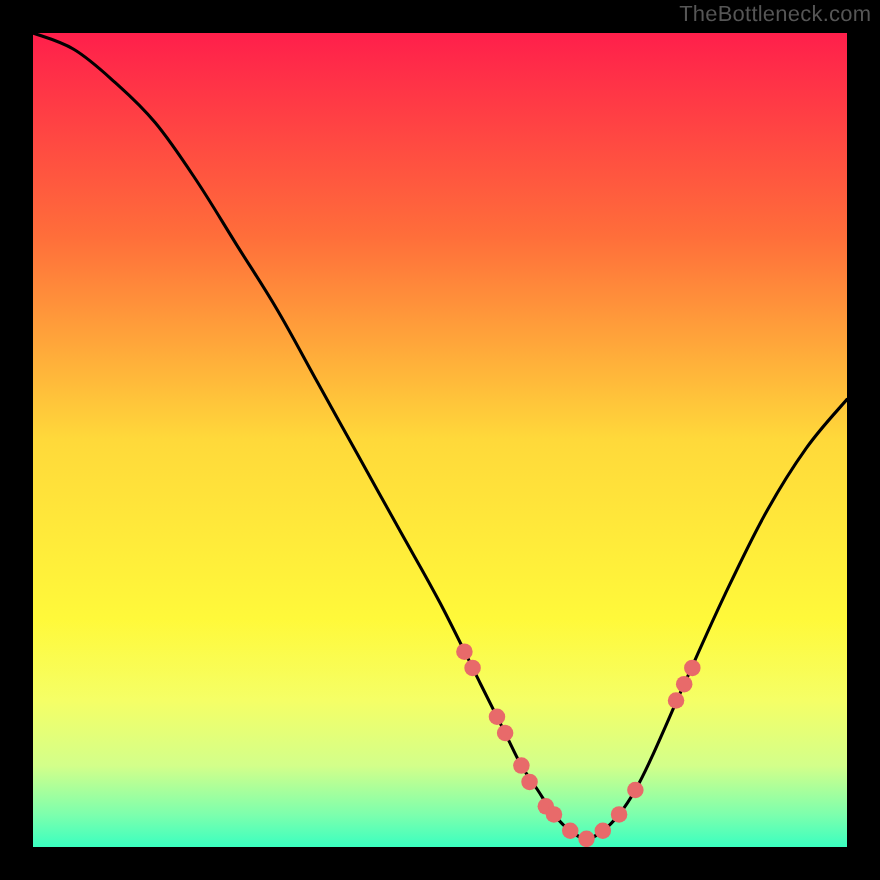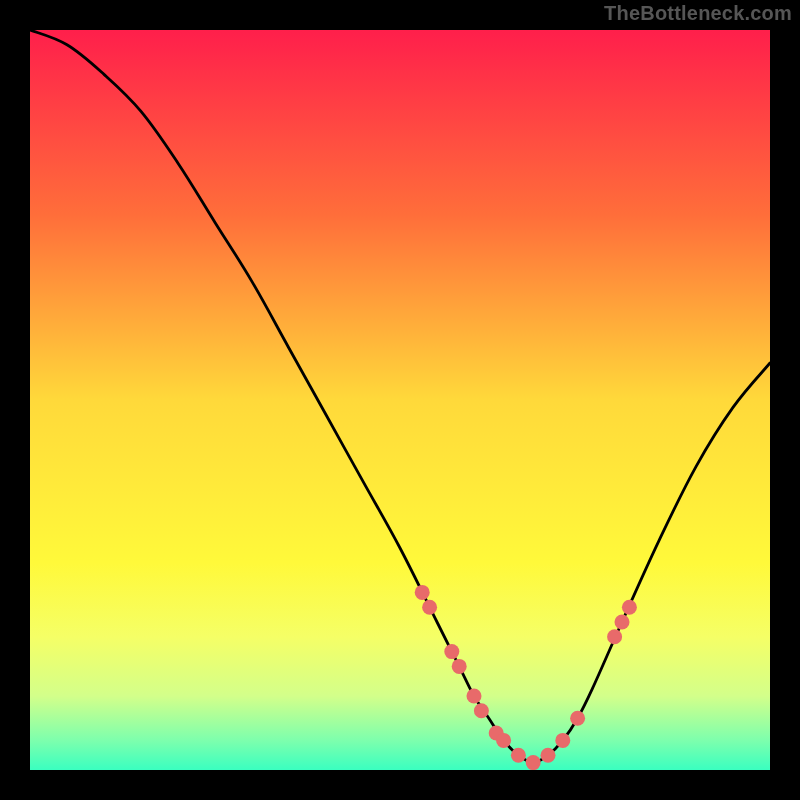--- a/index.html
+++ b/index.html
@@ -9,21 +9,21 @@
     width: 800px;
     height: 800px;
     background: #000;
   }
   .watermark {
     position: absolute;
     top: 2px;
     right: 8px;
     font-family: Arial, Helvetica, sans-serif;
     font-size: 20px;
-    font-weight: 700;
+    font-weight: 400;
     color: #565656;
     letter-spacing: 0.2px;
   }
   .plot {
     position: absolute;
     left: 30px;
     top: 30px;
     width: 740px;
     height: 740px;
   }

